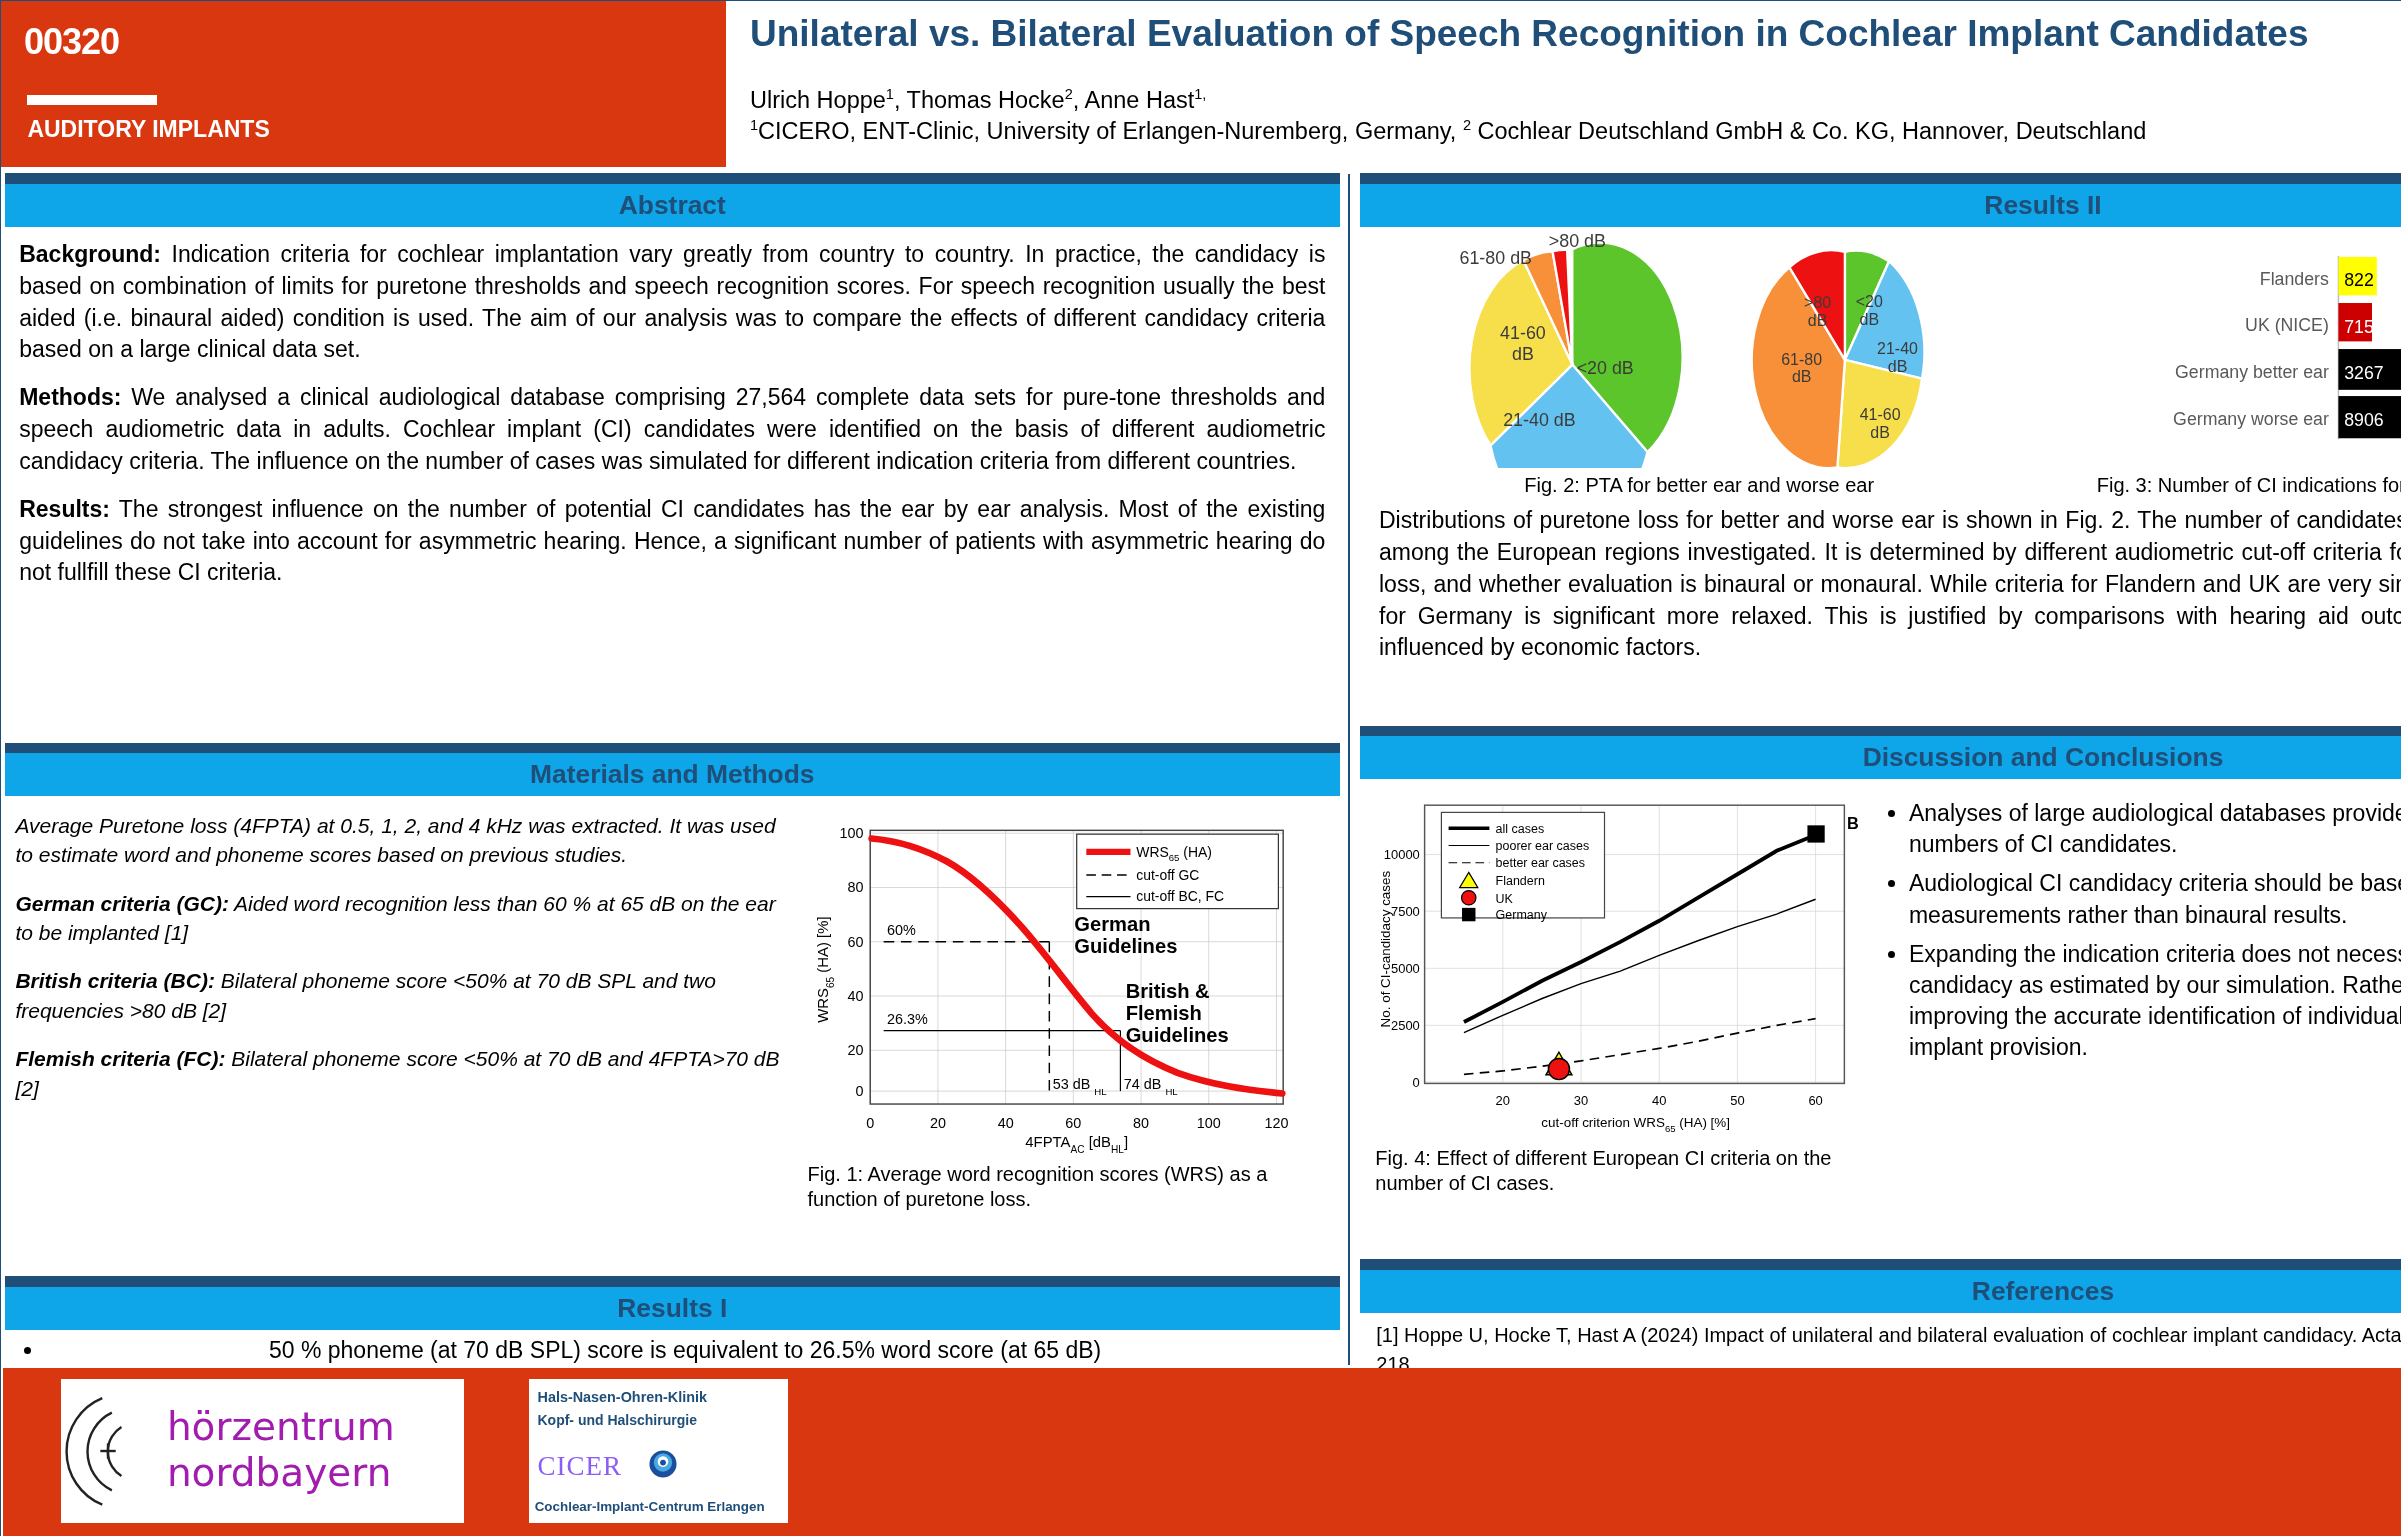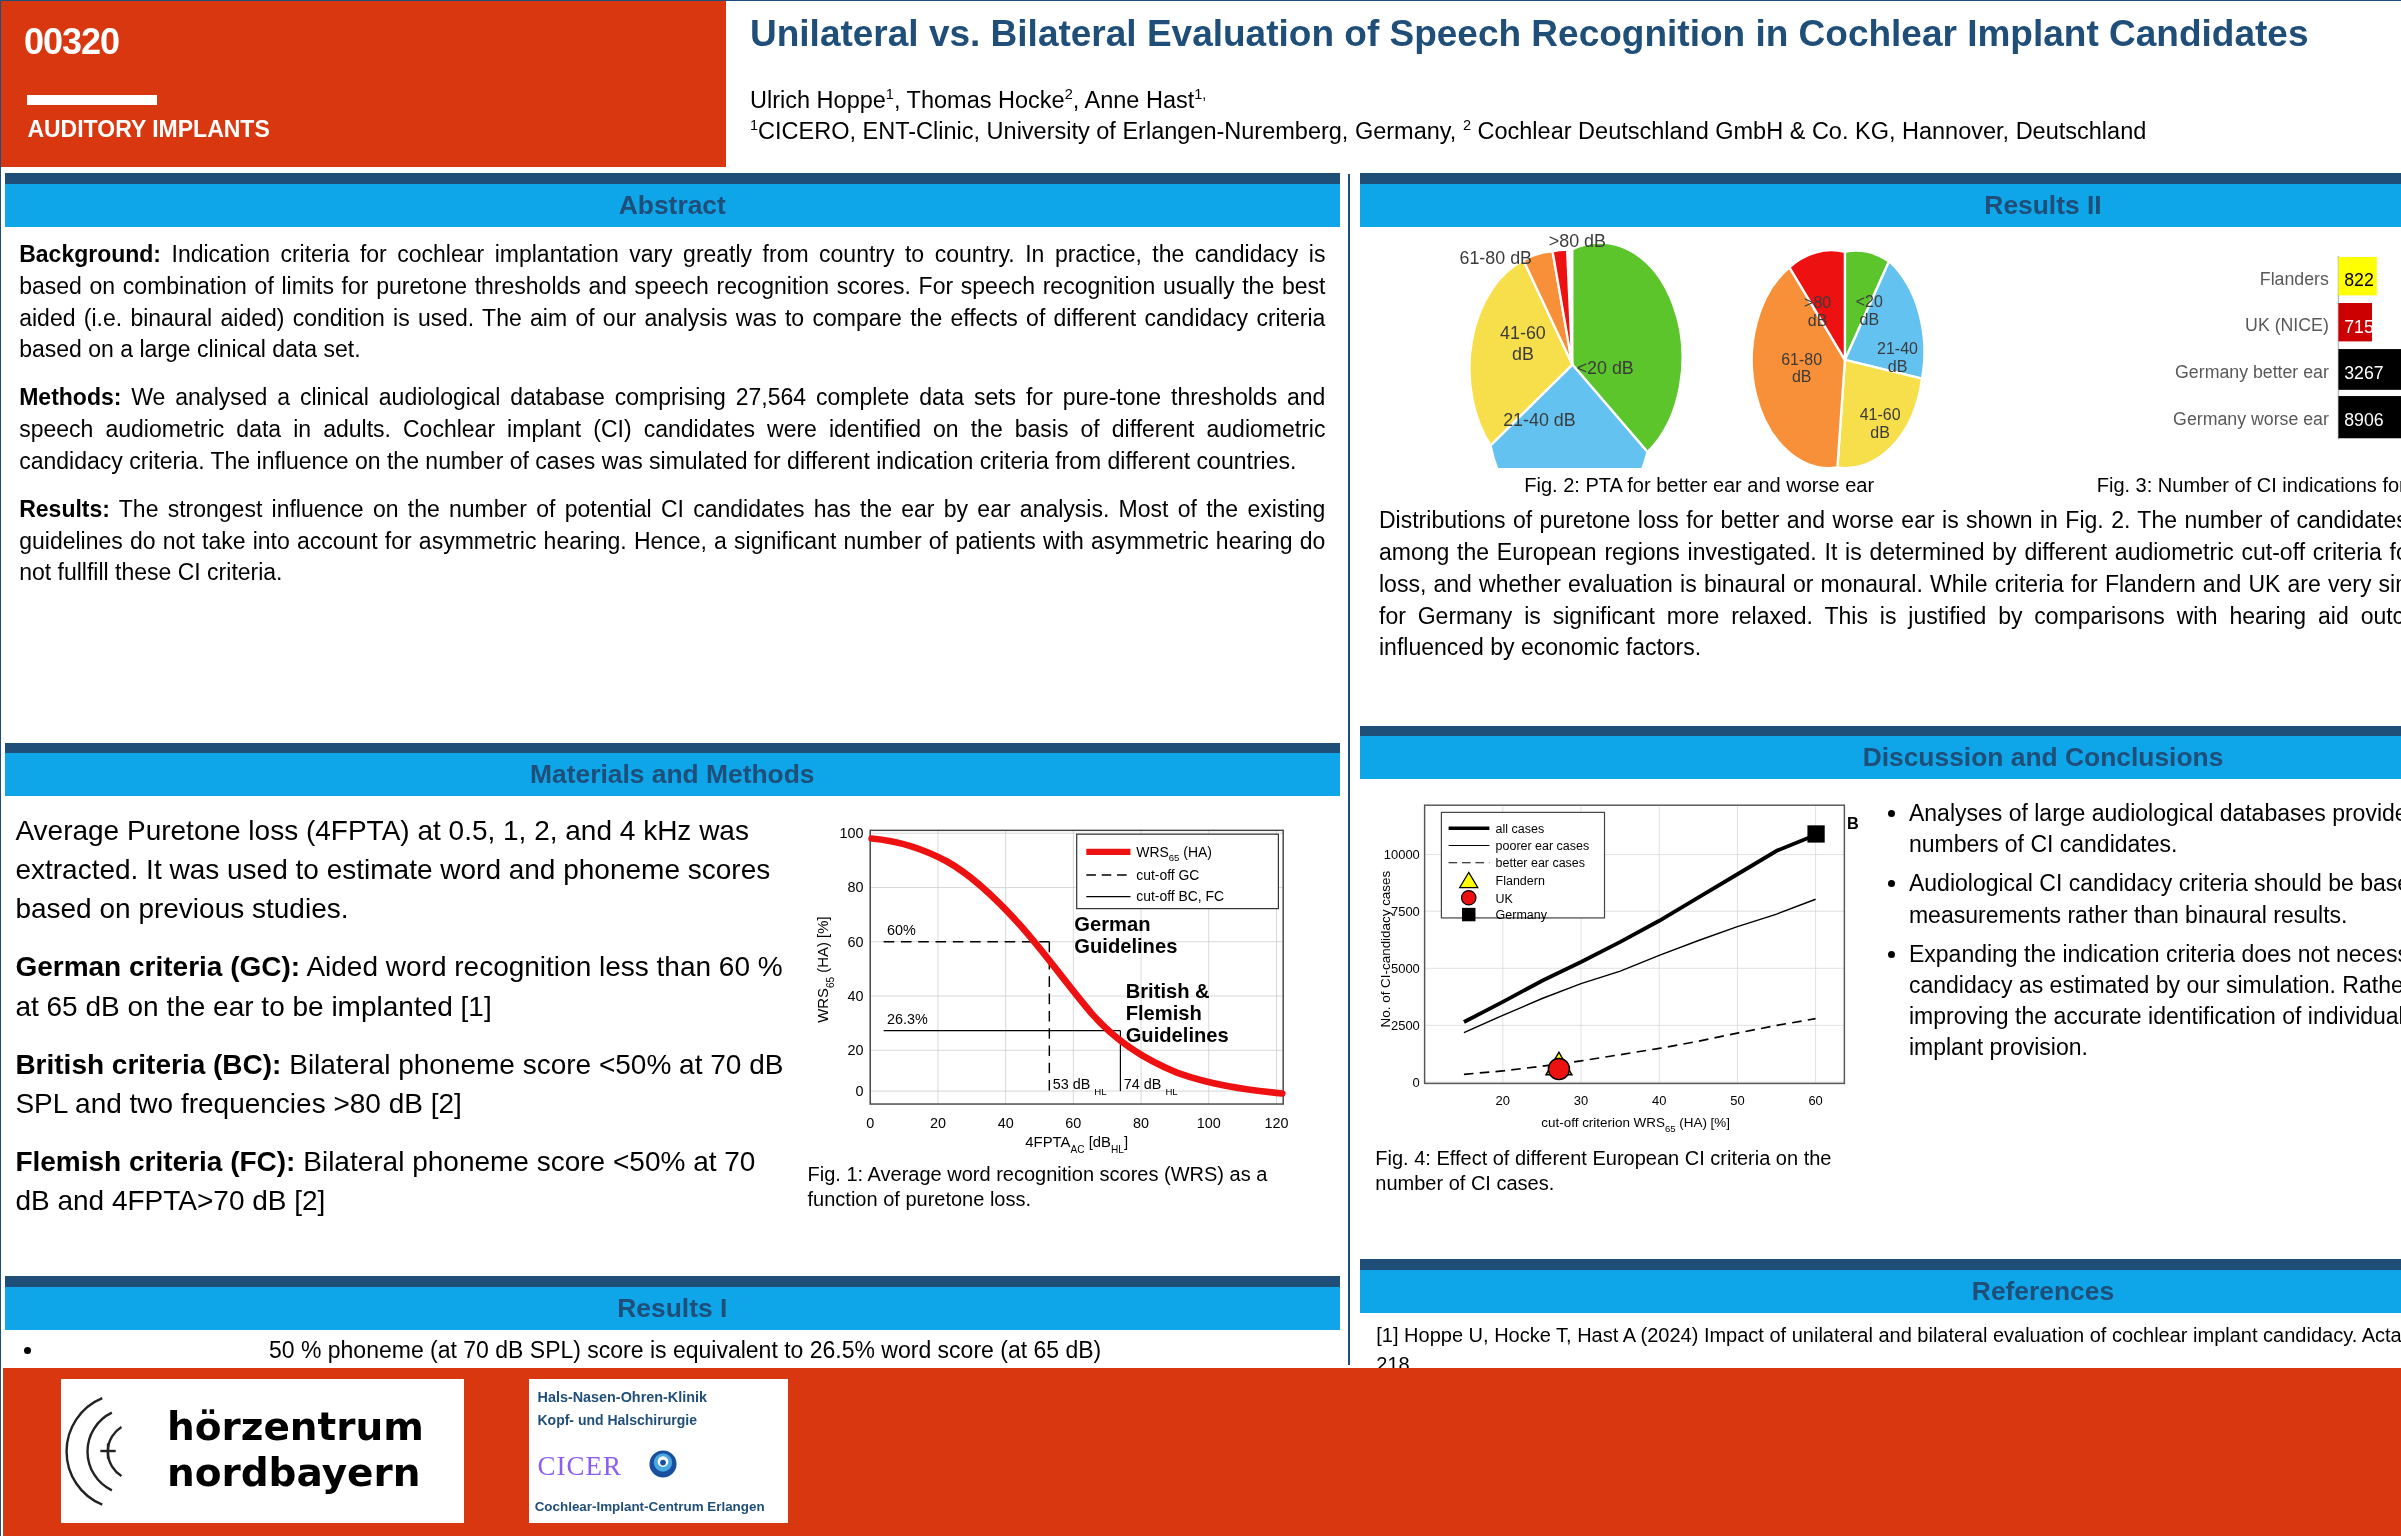--- a/index.html
+++ b/index.html
@@ -27,21 +27,21 @@
   .panel-head{height:43px;background:#0ea5e9;display:flex;align-items:center;justify-content:center;}
   .panel-head .ttl{font-size:26.4px;font-weight:bold;color:#1f4e79;}
   .panel-body{background:#fff;}
 
   p.just{font-size:23px;line-height:1.38;text-align:justify;margin:0 0 16.3px 0;}
   p.just b{font-weight:bold;}
   .pad{padding:12.5px 14.4px 4.8px 14.4px;}
 
   
   .mm-wrap{display:flex;padding:14.4px 10.6px 3.8px 10.6px;}
-  .mm-text{width:783px;font-size:28px;line-height:1.40;}
+  .mm-text{width:783px;font-size:21px;line-height:1.40;font-style:italic;}
   .mm-text p{margin:0 0 19px 0;}
   .mm-fig{width:528px;padding-left:6.7px;}
 
   ul.bul{margin:0;padding:4.8px 14.4px 0 40px;}
   ul.bul li{font-size:23px;line-height:1.36;margin-bottom:7.7px;list-style:disc;}
   ul.bul.tight li{margin-bottom:2.9px;text-align:center;}
 
   .refs{padding:8.6px 16.3px 0 16.3px;font-size:20px;line-height:1.42;}
   .refs div{margin-bottom:4.8px;}
 
@@ -51,21 +51,21 @@
   .r2-figs{display:flex;padding:6.7px 7.7px 0 7.7px;}
   .r2-left{width:663px;}
   .r2-right{width:682px;}
 
   
   .footer{position:absolute;left:1.9px;top:1367px;width:2728px;height:168px;background:#d9370f;}
   .logo-box{position:absolute;background:#fff;}
   .logo-hzn{left:58px;top:10.6px;width:403px;height:144px;}
   .logo-cicero{left:526px;top:10.6px;width:259px;height:144px;}
 
-  .hz-text{position:absolute;left:106px;top:25px;font-size:39px;font-weight:700;color:#000000;line-height:1.18;font-family:"DejaVu Sans",sans-serif;}
+  .hz-text{position:absolute;left:106px;top:25px;font-size:39px;font-weight:400;color:#a21caf;line-height:1.18;font-family:"DejaVu Sans",sans-serif;}
   .cicero-l1{position:absolute;left:8.6px;top:10.6px;font-size:14.4px;font-weight:bold;color:#1f4e79;}
   .cicero-l2{position:absolute;left:8.6px;top:33px;font-size:14px;font-weight:bold;color:#1f4e79;}
   .cicero-big{position:absolute;left:8.6px;top:72px;font-size:27px;color:#8b5cf6;font-family:"Liberation Serif",serif;letter-spacing:1px;}
   .cicero-l3{position:absolute;left:5.8px;top:120px;font-size:13.4px;font-weight:bold;color:#1f4e79;}
 </style>
 </head>
 <body>
 
 <div class="poster">
 

